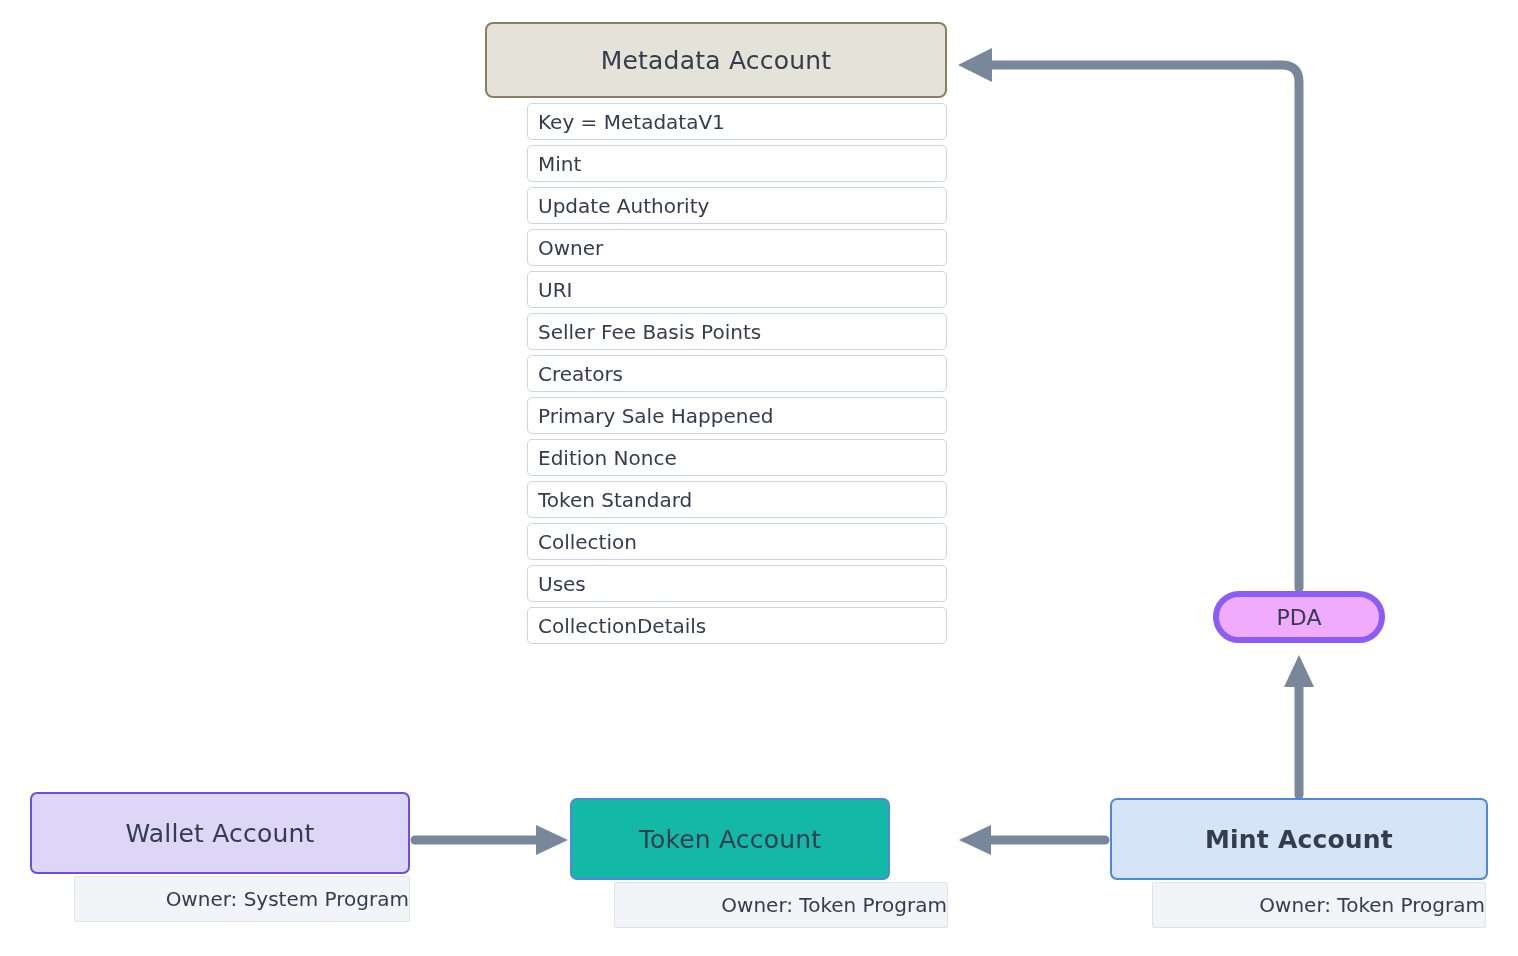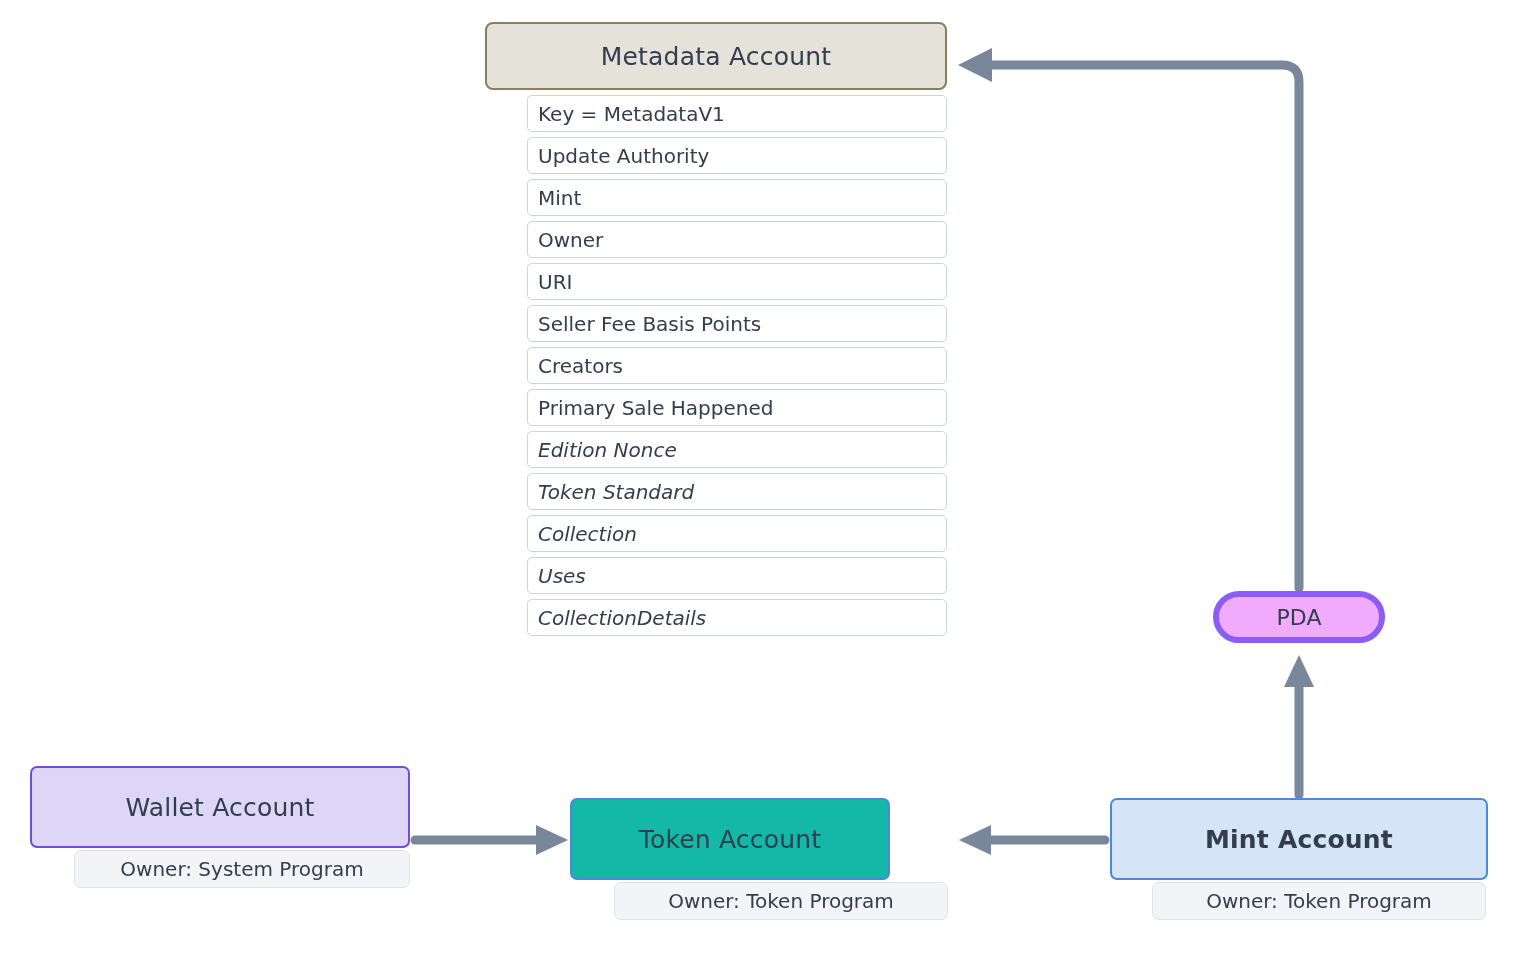--- a/index.html
+++ b/index.html
@@ -32,21 +32,21 @@
   
   #metadata-group {
     position: absolute;
     left: 485px;
     top: 22px;
     width: 462px;
   }
   .md-header {
     box-sizing: border-box;
     width: 462px;
-    height: 68px;
+    height: 76px;
     background: #e5e2da;
     border: 2px solid #8a7f5f;
     border-radius: 8px;
     display: flex;
     align-items: center;
     justify-content: center;
     color: #333d4d;
     font-size: 25px;
     letter-spacing: 0.2px;
   }
@@ -71,54 +71,53 @@
     font-size: 20px;
     white-space: nowrap;
   }
   .md-row.owner {
     background: #f2f4f7;
     justify-content: center;
     padding-left: 0;
     margin-top: 0;
   }
   .md-row.optional {
-    font-style: italic;
   }
 
   
   .acct {
     position: absolute;
   }
   .acct-box {
     box-sizing: border-box;
     height: 82px;
     border-radius: 7px;
     display: flex;
     align-items: center;
     justify-content: center;
     color: #333d4d;
     font-size: 25px;
     letter-spacing: 0.2px;
   }
   .acct-owner {
     box-sizing: border-box;
-    height: 38px;
+    height: 46px;
     background: #f2f4f7;
     border: 1.6px solid #dfe4ea;
-    border-radius: 7px;
-    display: flex;
-    align-items: center;
-    justify-content: center;
+    border-radius: 2px;
+    display: flex;
+    align-items: center;
+    justify-content: flex-end;
     color: #333d4d;
     font-size: 20px;
     white-space: nowrap;
     margin-top: 2px;
   }
 
-  #wallet-account { left: 30px; top: 766px; width: 380px; }
+  #wallet-account { left: 30px; top: 792px; width: 380px; }
   #wallet-account .acct-box {
     width: 380px;
     background: #ddd6f7;
     border: 2.5px solid #6c4fe0;
   }
   #wallet-account .acct-owner { width: 336px; margin-left: 44px; }
 
   #token-account { left: 570px; top: 798px; width: 378px; }
   #token-account .acct-box {
     width: 320px;
@@ -184,24 +183,24 @@
 
   <div id="metadata-group">
     <div class="md-header">
       <span>Metadata Account</span>
     </div>
     <div class="md-fields">
       <div class="md-row">
         <span>Key = MetadataV1</span>
       </div>
       <div class="md-row">
+        <span>Mint</span>
+      </div>
+      <div class="md-row">
         <span>Update Authority</span>
-      </div>
-      <div class="md-row">
-        <span>Mint</span>
       </div>
       <div class="md-row">
         <span>Owner</span>
       </div>
       <div class="md-row">
         <span>URI</span>
       </div>
       <div class="md-row">
         <span>Seller Fee Basis Points</span>
       </div>

